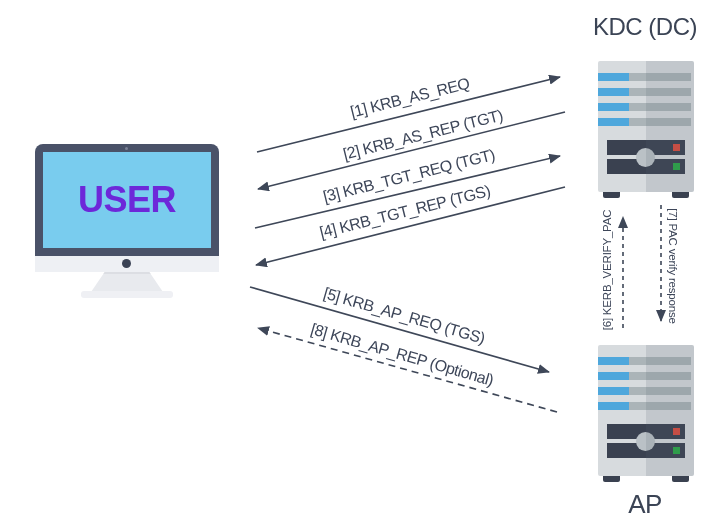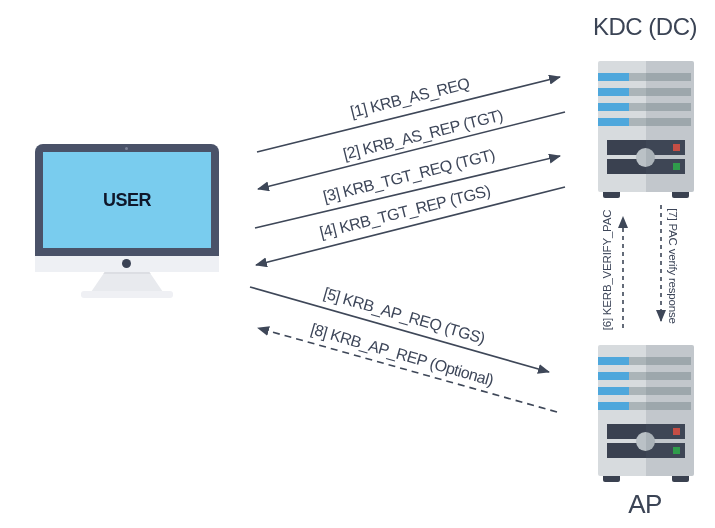--- a/index.html
+++ b/index.html
@@ -16,21 +16,21 @@
   }
   .monitor-camera{
     left:125px;top:147px;width:3px;height:3px;border-radius:50%;
     background:#7b8296;
   }
   .monitor-screen{
     left:43px;top:152px;width:168px;height:96px;background:#79ccee;
     display:flex;align-items:center;justify-content:center;
   }
   .user-label{
-    font-size:18px;font-weight:bold;color:#0f172a;letter-spacing:-0.5px;text-align:center;
+    font-size:36px;font-weight:bold;color:#6d28d9;letter-spacing:-0.5px;text-align:center;
   }
   .monitor-chin{
     left:35px;top:256px;width:184px;height:16px;background:#eef0f4;
   }
   .chin-dot{
     left:122px;top:259px;width:9px;height:9px;border-radius:50%;
     background:#3a4254;
   }
   .monitor-neck{
     left:91px;top:272px;width:72px;height:20px;background:#e8eaee;

